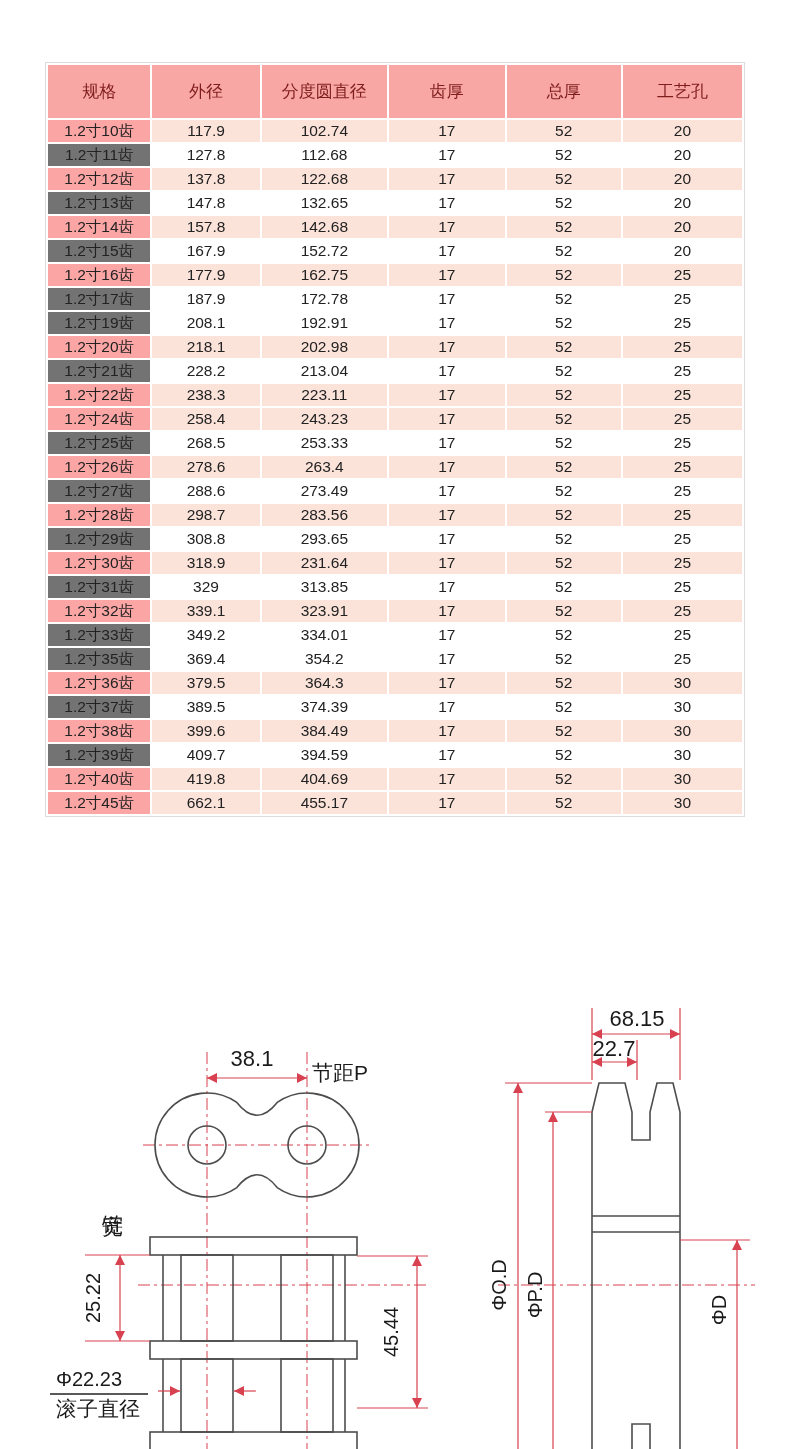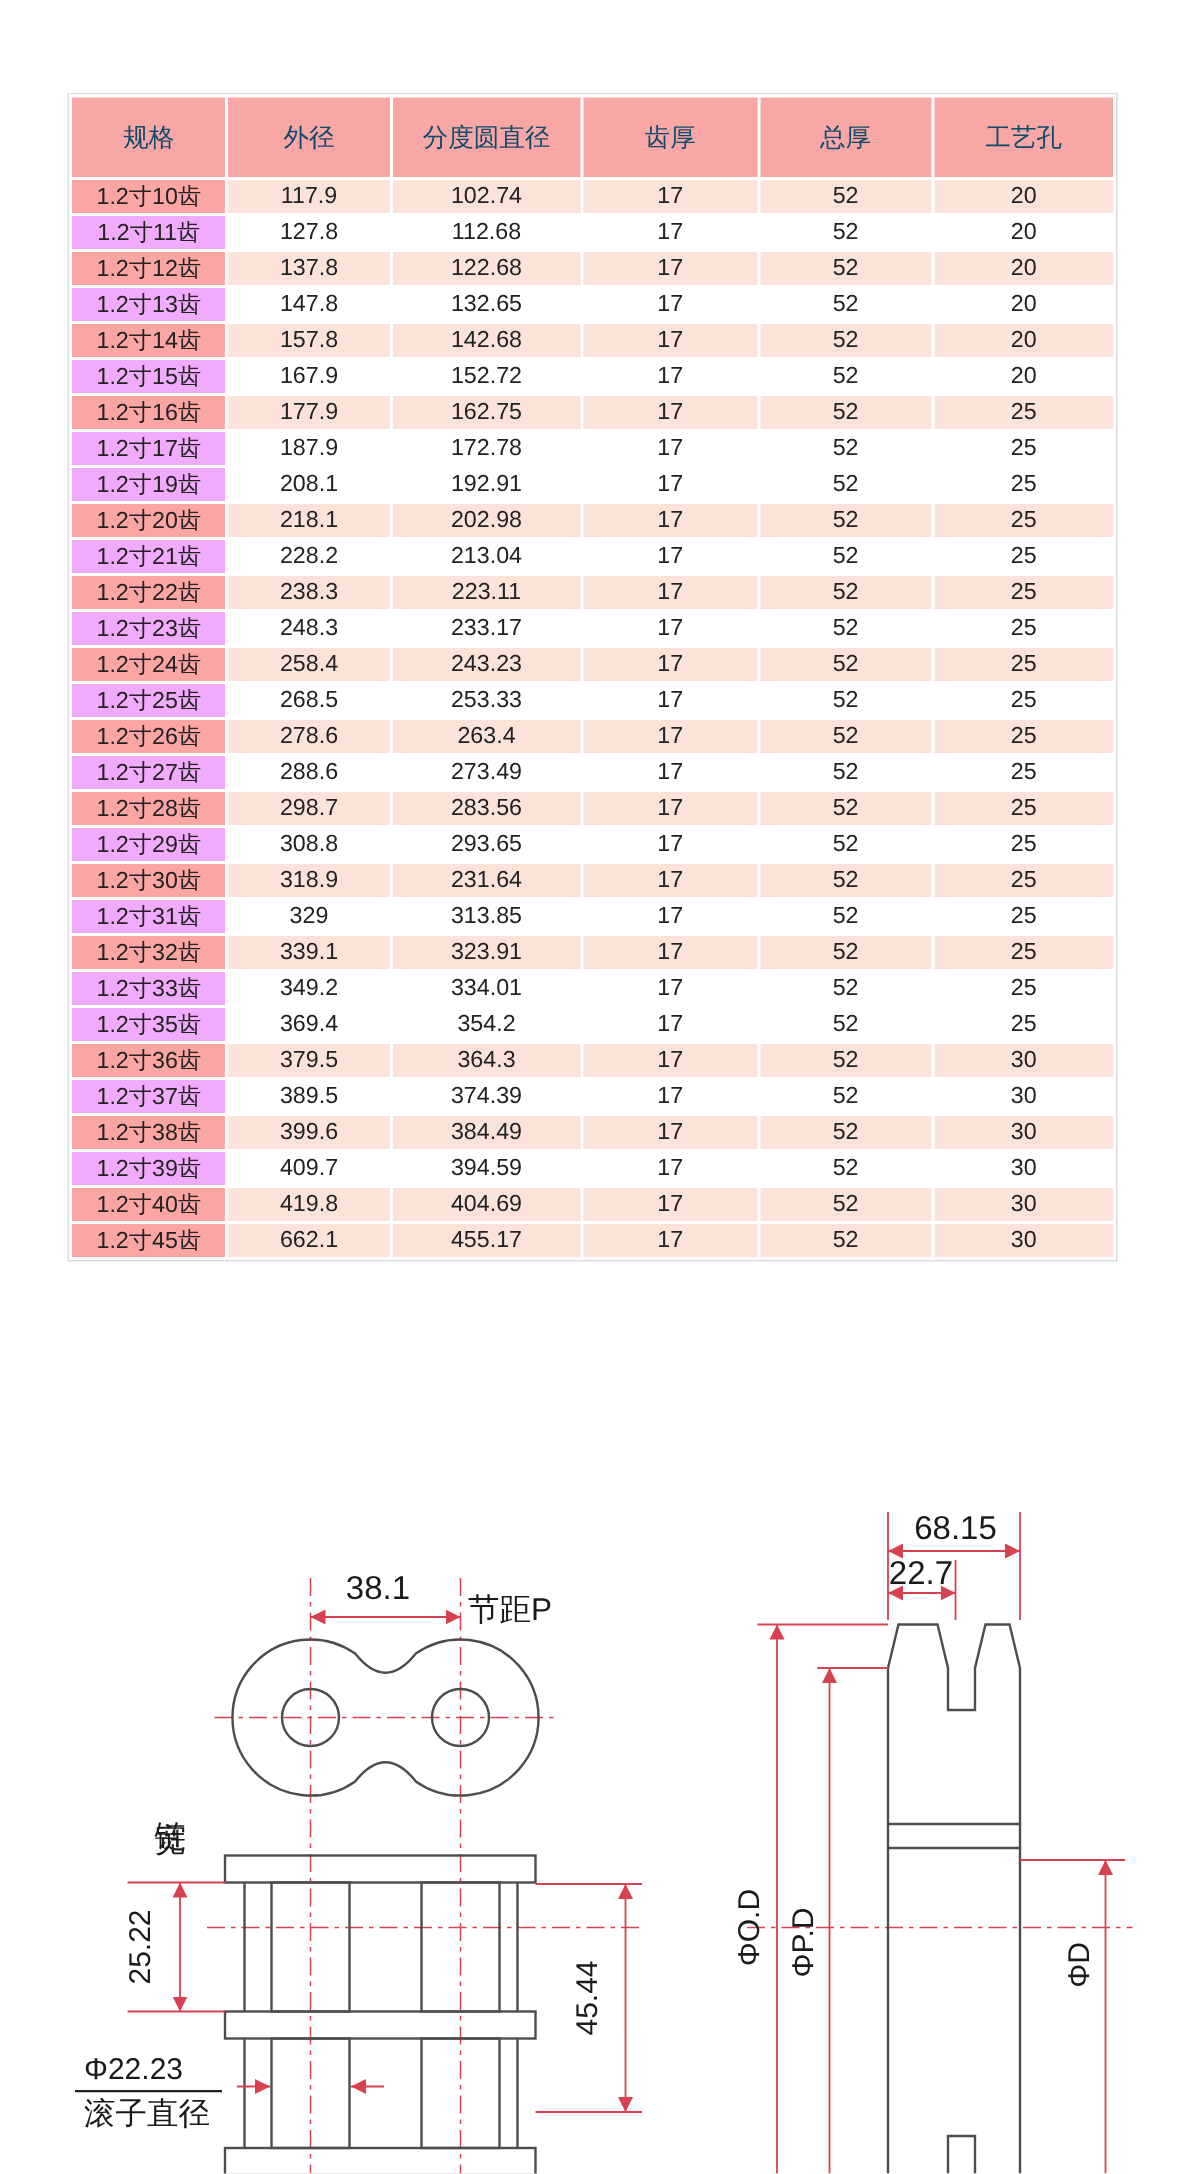--- a/index.html
+++ b/index.html
@@ -7,31 +7,31 @@
   body {
     width:790px; height:1449px; position:relative; overflow:hidden;
     font-family:"Liberation Sans","DejaVu Sans",sans-serif;
   }
   .table-wrap {
     position:absolute; left:45px; top:62px; width:700px;
     border:1px solid #dcdcdc;
   }
   table { width:100%; border-collapse:collapse; table-layout:fixed; }
   th {
-    background:#F8A7A5; color:#0c4a6e; font-weight:normal;
+    background:#F8A7A5; color:#7f1d1d; font-weight:normal;
     font-size:17px; height:55px; border:2px solid #ffffff;
   }
   td {
     text-align:center; font-size:15.5px; color:#222222;
     height:24px; border:2px solid #ffffff; padding:0;
   }
   tr.row-even td { background:#FBE3DA; }
   tr.row-even td:first-child { background:#fca5a5; }
   tr.row-odd td { background:#ffffff; }
-  tr.row-odd td:first-child { background:#f0abfc; }
+  tr.row-odd td:first-child { background:#737373; }
 
   svg.drawing { position:absolute; left:0; top:989px; }
   .dk  { stroke:#4d4d4d; stroke-width:1.6; fill:none; }
   .rd  { stroke:#D8414F; stroke-width:1.2; fill:none; }
   .cl  { stroke:#D8414F; stroke-width:1;   fill:none; stroke-dasharray:12 4 3 4; }
   .dim { stroke:#D8414F; stroke-width:1.2; fill:none;
          marker-start:url(#arr); marker-end:url(#arr); }
   .arr-end { stroke:#D8414F; stroke-width:1.2; fill:none; marker-end:url(#arr); }
   text.num   { fill:#1a1a1a; font-size:22px; }
   text.num-s { fill:#1a1a1a; font-size:20px; }
@@ -151,28 +151,20 @@
           <td>25</td>
         </tr>
         <tr class="row-even">
           <td>1.2寸22齿</td>
           <td>238.3</td>
           <td>223.11</td>
           <td>17</td>
           <td>52</td>
           <td>25</td>
         </tr>
-        <tr class="row-odd">
-          <td>1.2寸23齿</td>
-          <td>248.3</td>
-          <td>233.17</td>
-          <td>17</td>
-          <td>52</td>
-          <td>25</td>
-        </tr>
         <tr class="row-even">
           <td>1.2寸24齿</td>
           <td>258.4</td>
           <td>243.23</td>
           <td>17</td>
           <td>52</td>
           <td>25</td>
         </tr>
         <tr class="row-odd">
           <td>1.2寸25齿</td>

